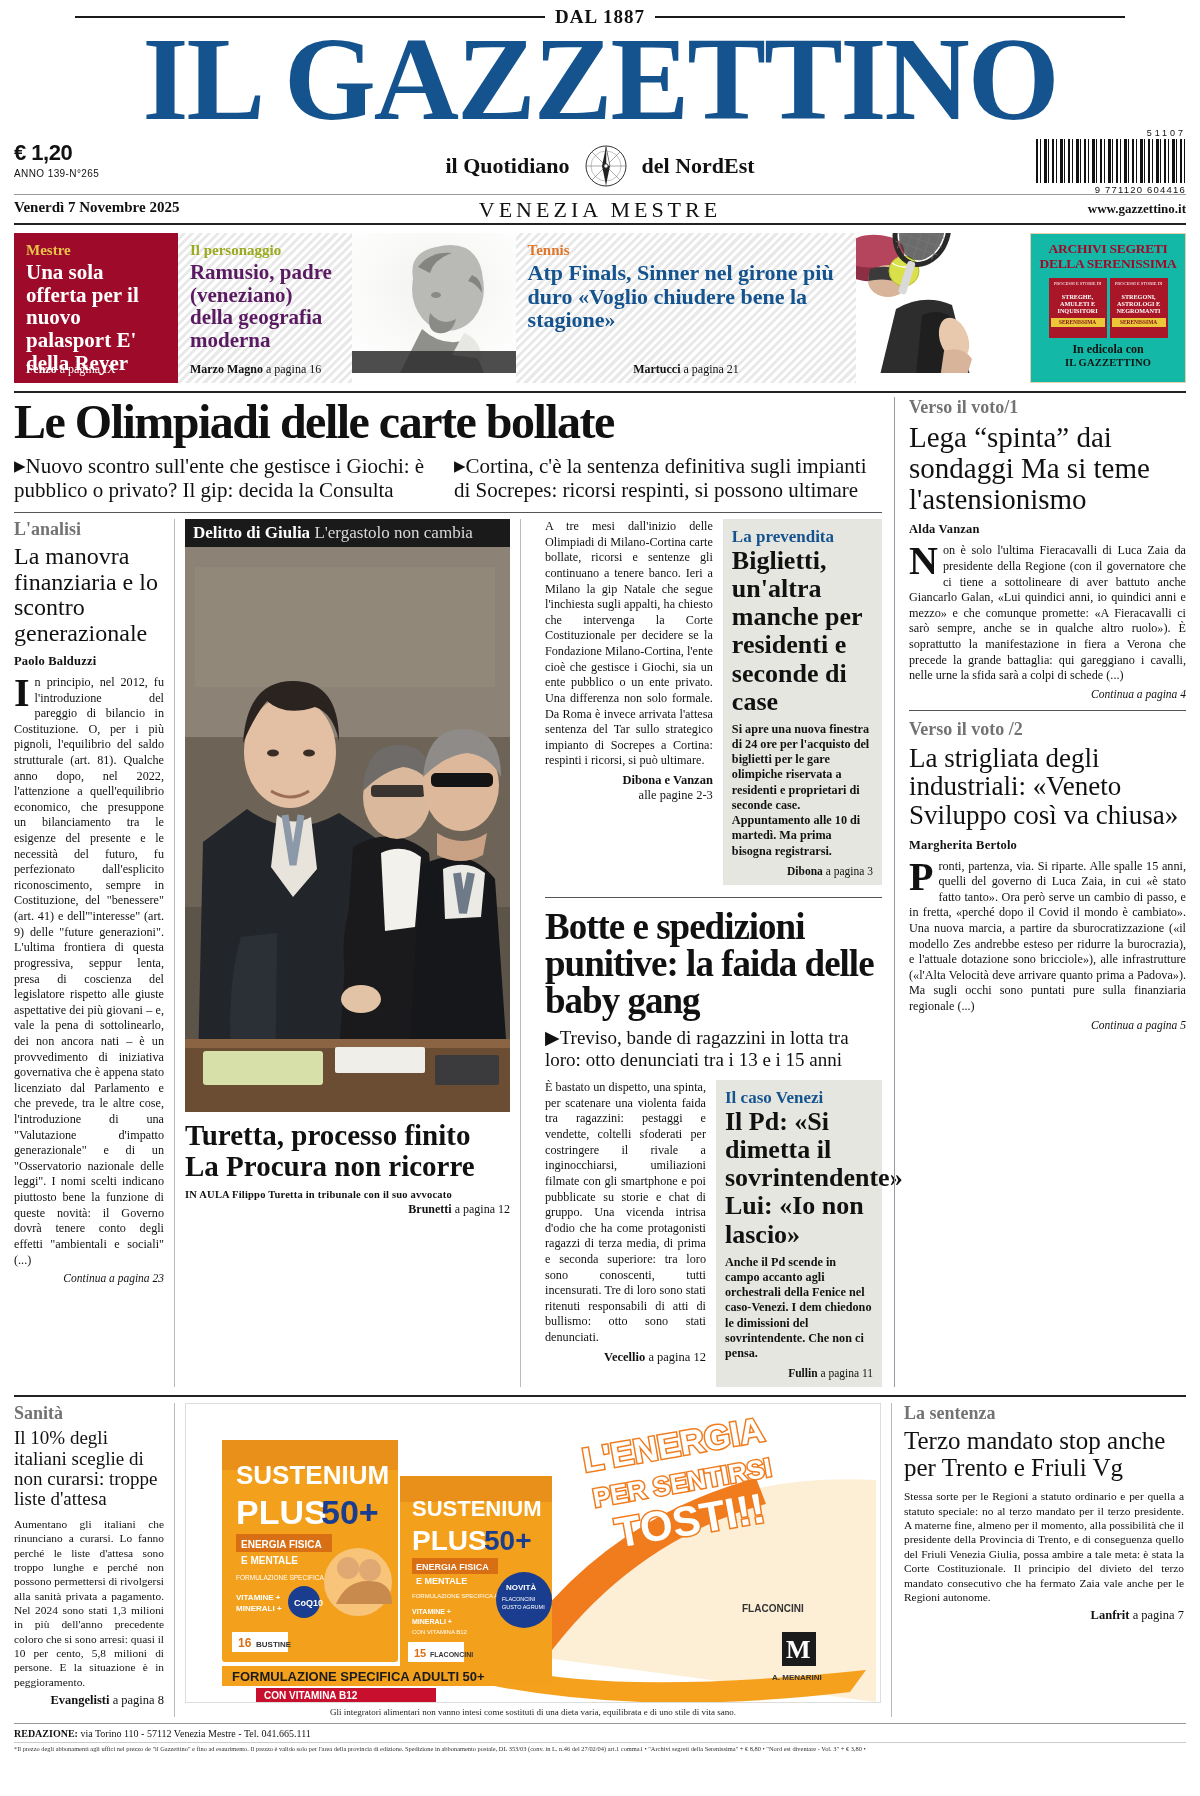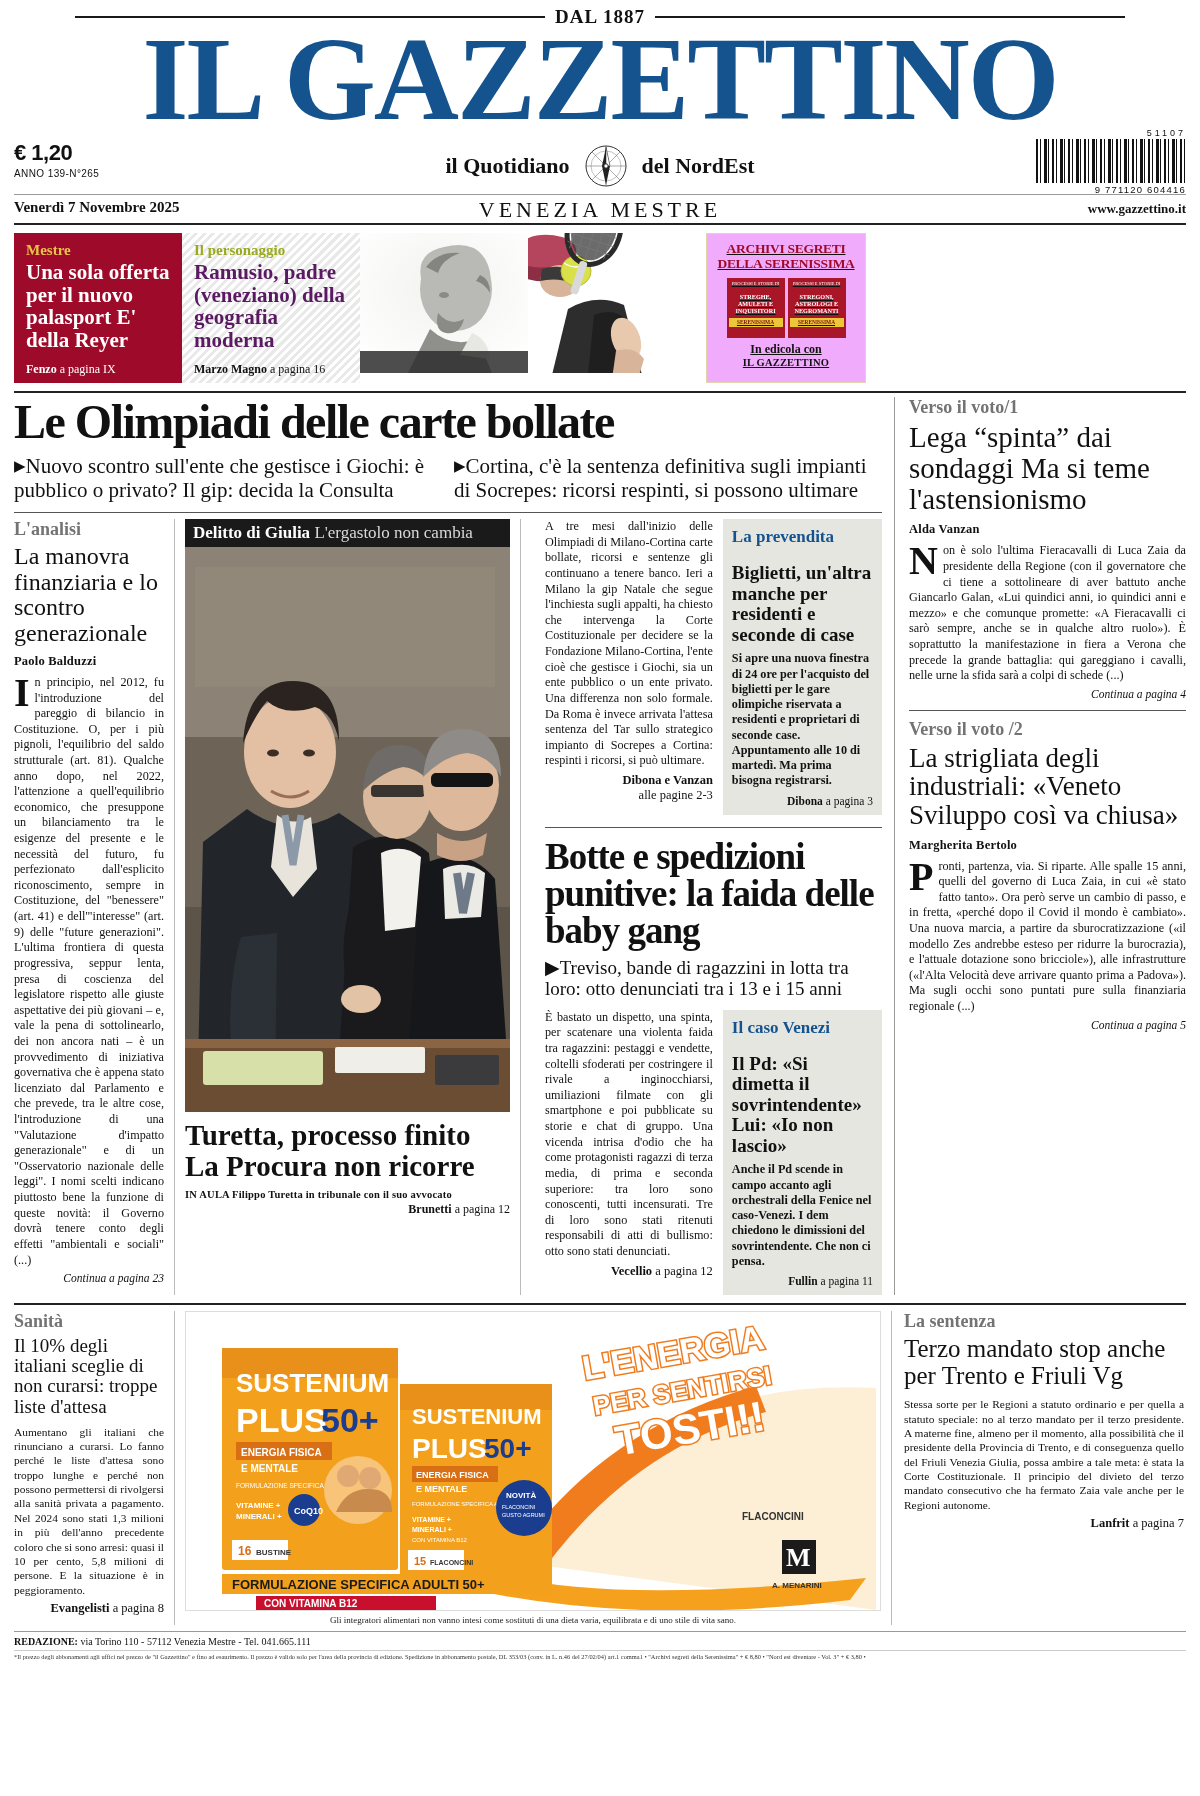--- a/index.html
+++ b/index.html
@@ -63,21 +63,21 @@
   .t-ref .pg { font-weight: normal; }
   .t-ref.c { left: 0; right: 0; text-align: center; }
   .t-person { width: 178px; }
   .t-person .t-kick { color: #9aaa1f; }
   .t-person .t-ttl { color: #5a1a62; }
   .t-portrait { width: 168px; background: #fff; position: relative; overflow: hidden; }
   .t-tennis { width: 350px; }
   .t-tennis .t-kick { color: #e0762a; }
   .t-tennis .t-ttl { color: #14538e; font-size: 22px; }
   .t-tennisphoto { width: 178px; position: relative; overflow: hidden; }
-  .t-promo { width: 160px; background: #f0abfc; border: 1px solid #e3d4ad; padding: 8px 6px; text-align: center; text-decoration: underline; }
+  .t-promo { width: 160px; background: #14b8a6; border: 1px solid #e3d4ad; padding: 8px 6px; text-align: center; }
   .promo-h { color: #9e0b2a; font-weight: bold; font-size: 13.5px; line-height: 1.1; letter-spacing: -0.3px; }
   .promo-books { height: 60px; margin: 6px 0 4px; display: flex; gap: 3px; justify-content: center; }
   .bk { width: 58px; background: #a81628; position: relative; color: #fff; font-size: 5px; padding: 3px 2px; text-align: center; line-height: 1.15; }
   .bk .bk-t { font-weight: bold; font-size: 6.2px; margin-top: 7px; }
   .bk .bk-band { background: #edc73a; color: #7a1018; font-size: 5.4px; font-weight: bold; margin-top: 4px; padding: 1px 0; }
   .promo-f { font-weight: bold; font-size: 12px; margin-top: 2px; }
   .promo-f2 { font-weight: bold; font-size: 10.5px; letter-spacing: 0.2px; }
 
   
   .main-rule { height: 2px; background: #222; margin: 8px 0 4px; }
@@ -106,21 +106,21 @@
   .photo-band { background: #1a1a1a; color: #fff; padding: 4px 8px; font-weight: bold; font-size: 17px; }
   .photo-band .pb-2 { font-weight: normal; color: #d9d9d9; }
   .photo { width: 100%; height: 565px; position: relative; overflow: hidden; background: #6b6257; }
   .ph-title { font-weight: bold; font-size: 29px; line-height: 1.05; margin-top: 8px; }
   .ph-cap { font-size: 10.5px; font-weight: bold; letter-spacing: 0.2px; margin-top: 8px; }
   .ph-ref { text-align: right; font-size: 12px; font-weight: bold; margin-top: 2px; }
   .ph-ref .pg { font-weight: normal; }
 
   .box-grey { background: #e6e6e1; padding: 8px 9px; }
   .box-kick { color: #14538e; font-weight: bold; font-size: 17px; }
-  .box-title { font-weight: bold; font-size: 19px; line-height: 1.08; margin: 16px 0 6px; }
+  .box-title { font-weight: bold; font-size: 26px; line-height: 1.08; margin: 0 0 6px; }
   .box-body { font-weight: bold; font-size: 12.2px; line-height: 1.25; }
   .box-ref { text-align: right; font-weight: bold; font-size: 11.5px; margin-top: 6px; }
   .box-ref .pg { font-weight: normal; }
 
   .big2 { font-weight: bold; font-size: 37px; line-height: 1.0; letter-spacing: -1px; }
   .sub2 { font-size: 19px; line-height: 1.14; margin-top: 8px; }
 
   .ref-line { font-weight: bold; font-size: 12.5px; text-align: right; margin-top: 4px; }
   .ref-line .pg { font-weight: normal; }
 
@@ -235,20 +235,28 @@
           <path d="M112 100 q16 6 18 26 l-30 -4z" fill="#e7e7e4"></path>
         </g>
         <g fill="#6f6f6b" opacity="0.7">
           <path d="M66 34 q12 -16 34 -14 q-18 6 -22 20z"></path>
           <path d="M120 42 q10 4 10 18 q-6 -10 -14 -12z"></path>
         </g>
         <rect x="0" y="118" width="168" height="22" fill="#2e2e2e" opacity="0.85"></rect>
       </svg>
     </div>
 
+    <div class="teaser t-tennis hatch">
+      <div class="t-kick">Tennis</div>
+      <div class="t-ttl">Atp Finals, Sinner nel girone più duro «Voglio chiudere bene la stagione»</div>
+      <div class="t-ref c">
+        <span>Martucci</span>
+        <span class="pg">a pagina 21</span>
+      </div>
+    </div>
 
     <div class="teaser t-tennisphoto">
       <svg width="178" height="150" viewBox="0 0 178 150" style="position:absolute;left:-30px;top:-10px;">
         <rect width="178" height="150" fill="#ffffff"></rect>
         <g>
           <path d="M12 28 q20 -22 52 -14 q16 4 14 18 l-12 16 q-24 10 -48 -4z" fill="#b5455c"></path>
           <path d="M20 40 q26 10 54 -2 l-4 16 q-26 10 -52 -2z" fill="#8d2f44"></path>
           <ellipse cx="62" cy="58" rx="20" ry="16" fill="#d8b49a"></ellipse>
           <path d="M44 46 q20 -6 34 4 l-2 10 q-18 -6 -34 -2z" fill="#3a3a3a"></path>
           <circle cx="78" cy="48" r="15" fill="#d9e04a"></circle>

